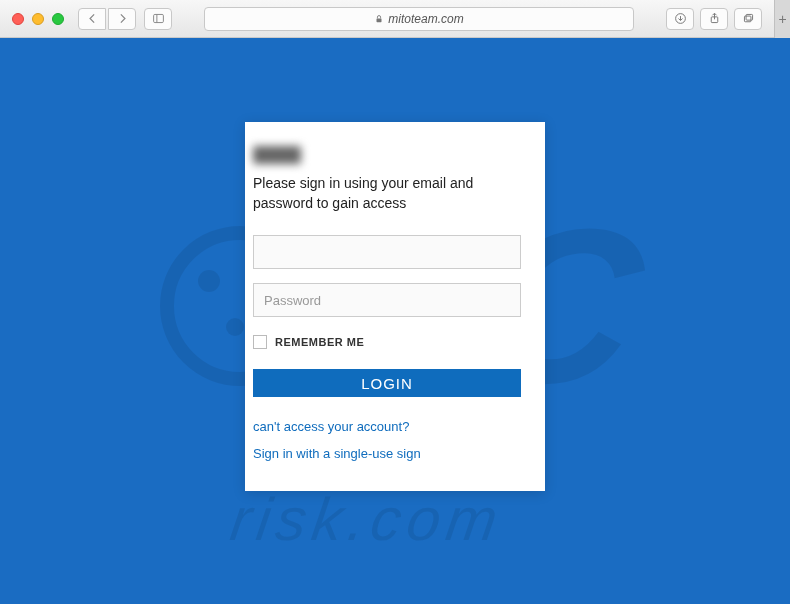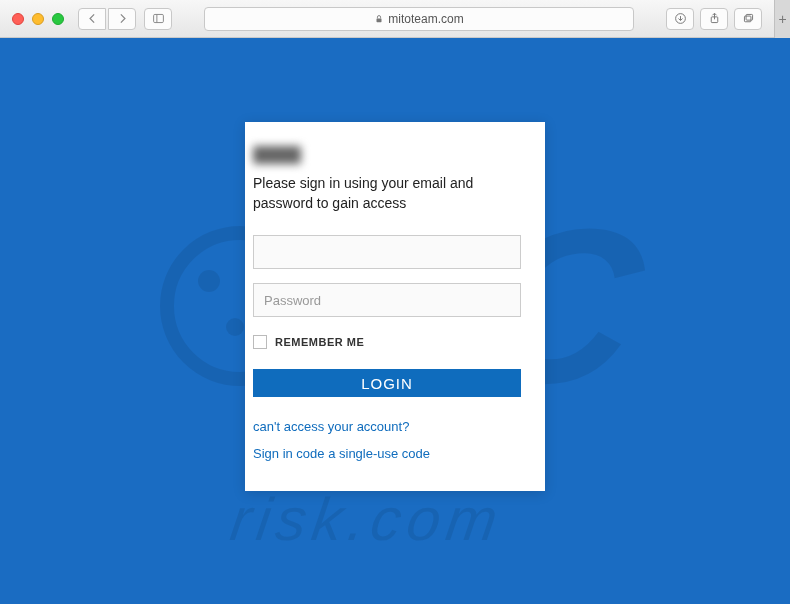--- a/index.html
+++ b/index.html
@@ -41,20 +41,21 @@
       background: #fcfcfc;
       border: 1px solid #c8c8c8;
       border-radius: 4px;
       display: flex;
       align-items: center;
       justify-content: center;
       font-size: 12px;
       color: #555;
       margin: 0 24px;
       gap: 4px;
+      font-style: italic;
     }
     .toolbar-right { display: flex; gap: 6px; align-items: center; }
     .plus-tab {
       width: 16px; height: 38px;
       background: #d8d8d8;
       display: flex; align-items: center; justify-content: center;
       font-size: 14px; color: #777;
       border-left: 1px solid #c0c0c0;
       margin-left: 4px;
       margin-right: -12px;
@@ -281,15 +282,15 @@
     <input class="input blurred" type="text" value="" style="">
     <input class="input" type="password" placeholder="Password" style="">
     <div class="remember-row">
       <div class="checkbox"></div>
       <span class="remember-label">REMEMBER ME</span>
     </div>
     <div class="login-btn">
       <span>LOGIN</span>
     </div>
     <a class="link">can't access your account?</a>
-    <a class="link">Sign in code a single-use code</a>
+    <a class="link">Sign in with a single-use sign</a>
   </div>
 </div>
 
 </body></html>

